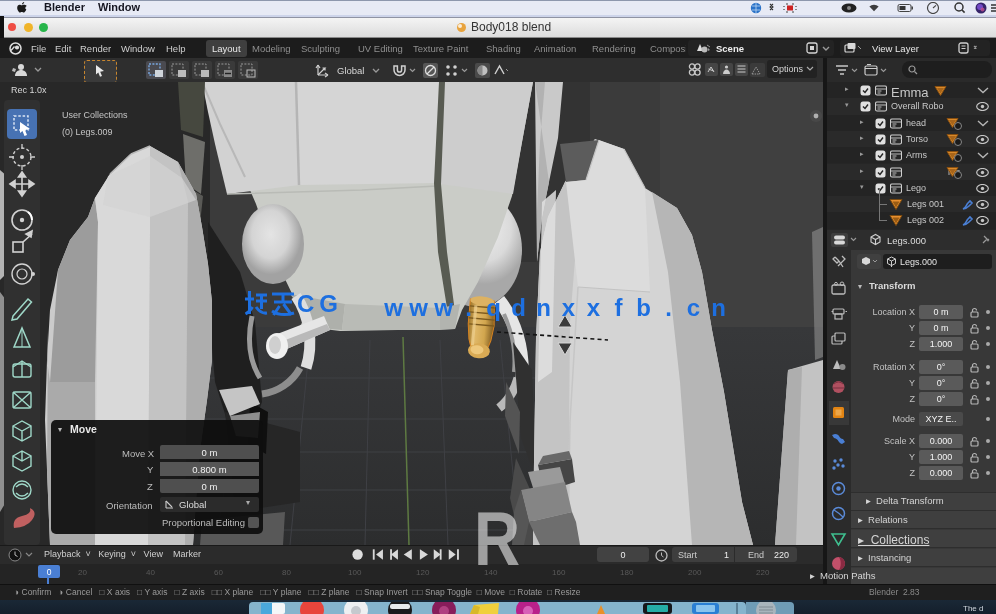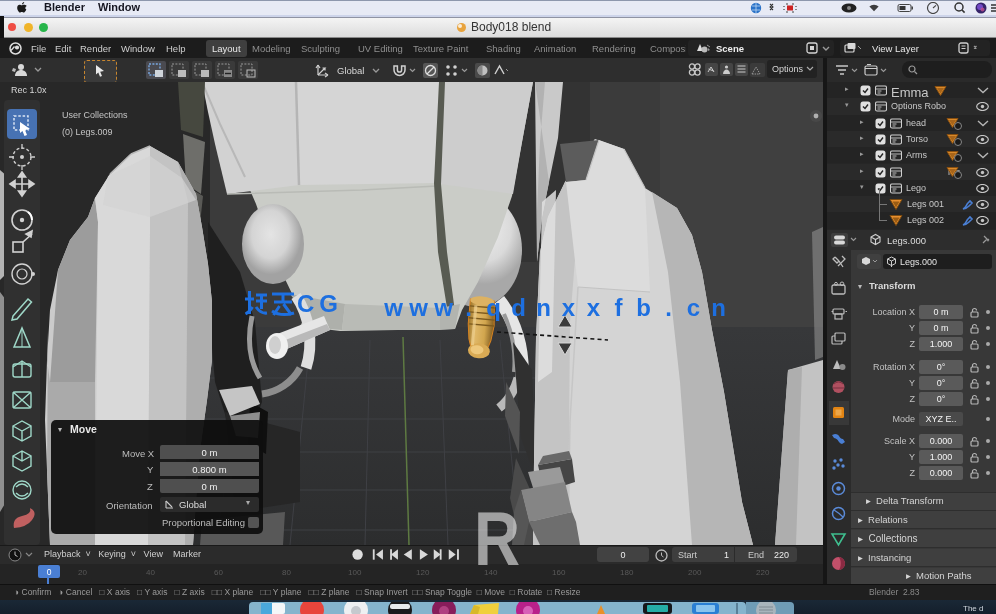--- a/index.html
+++ b/index.html
@@ -560,21 +560,21 @@
     <div class="abs" style="left:0;top:16.3px;width:169px;height:16.3px;background:#2a2a2a;"></div>
     <div class="abs txt" style="left:18px;top:19.3px;font-size:7px;color:#999;">▾</div>
     <svg class="abs" style="left:33px;top:19.3px;" width="11" height="11" viewBox="0 0 11 11">
       <rect x="0.5" y="0.5" width="10" height="10" rx="2.5" fill="#e0e0e0"></rect>
       <path d="M3 5.5 l2 2 3 -4" stroke="#222" stroke-width="1.4" fill="none"></path>
     </svg>
     <svg class="abs" style="left:48px;top:19.3px;" width="12" height="11" viewBox="0 0 12 11">
       <rect x="0.5" y="1" width="11" height="9" rx="1.5" fill="none" stroke="#cfcfcf" stroke-width="1.1"></rect>
       <path d="M0.5 4 h11 M2.5 6 h4 M2.5 8 h3" stroke="#cfcfcf" stroke-width=".9" fill="none"></path>
     </svg>
-    <div class="abs txt" style="left:64px;top:19.3px;font-size:9px;color:#c8c8c8;">Options Robo</div>
+    <div class="abs txt" style="left:64px;top:19.3px;font-size:9px;color:#c8c8c8;">Overall Robo</div>
     <svg class="abs" style="left:149px;top:20.3px;" width="13" height="9" viewBox="0 0 13 9">
       <ellipse cx="6.5" cy="4.5" rx="5.8" ry="4" fill="none" stroke="#c5c5c5" stroke-width="1.2"></ellipse>
       <circle cx="6.5" cy="4.5" r="1.7" fill="#c5c5c5"></circle>
     </svg>
     <div class="abs" style="left:0;top:32.6px;width:169px;height:16.3px;background:#242424;"></div>
     <div class="abs txt" style="left:33px;top:35.6px;font-size:7px;color:#999;">▸</div>
     <svg class="abs" style="left:48px;top:35.6px;" width="11" height="11" viewBox="0 0 11 11">
       <rect x="0.5" y="0.5" width="10" height="10" rx="2.5" fill="#e0e0e0"></rect>
       <path d="M3 5.5 l2 2 3 -4" stroke="#222" stroke-width="1.4" fill="none"></path>
     </svg>
@@ -867,25 +867,25 @@
       <path d="M3.5 5 V3.5 a2 2 0 0 1 4 0" stroke="#b5b5b5" stroke-width="1.2" fill="none"></path>
     </svg>
     <div class="abs" style="left:986px;top:471px;width:4px;height:4px;border-radius:50%;background:#aaa;"></div>
   </div>
 
 <div class="abs" style="left:851px;top:492px;width:145px;height:17px;background:#3f3f3f;border-top:1px solid #2e2e2e;border-bottom:1px solid #2e2e2e;"></div>
 <div class="abs txt" style="left:866px;top:495px;font-size:9.5px;color:#d5d5d5;">▸&nbsp;&nbsp;Delta Transform</div>
 <div class="abs" style="left:851px;top:511px;width:145px;height:17px;background:#3f3f3f;border-bottom:1px solid #2e2e2e;"></div>
 <div class="abs txt" style="left:858px;top:514px;font-size:9.5px;color:#d5d5d5;">▸&nbsp;&nbsp;Relations</div>
 <div class="abs" style="left:851px;top:530px;width:145px;height:17px;background:#3f3f3f;border-bottom:1px solid #2e2e2e;"></div>
-<div class="abs txt" style="left:858px;top:533px;font-size:10px;color:#d5d5d5;">▸&nbsp;&nbsp;Collections</div>
+<div class="abs txt" style="left:858px;top:533px;font-size:12px;color:#d5d5d5;text-decoration:underline;">▸&nbsp;&nbsp;Collections</div>
 <div class="abs" style="left:851px;top:549px;width:145px;height:17px;background:#3f3f3f;border-bottom:1px solid #2e2e2e;"></div>
 <div class="abs txt" style="left:858px;top:552px;font-size:9.5px;color:#d5d5d5;">▸&nbsp;&nbsp;Instancing</div>
 <div class="abs" style="left:851px;top:568px;width:145px;height:16px;background:#3f3f3f;"></div>
-<div class="abs txt" style="left:906px;top:570px;font-size:9.5px;color:#d5d5d5;">▸&nbsp;&nbsp;Motion Paths</div>
+<div class="abs txt" style="left:810px;top:570px;font-size:9.5px;color:#d5d5d5;">▸&nbsp;&nbsp;Motion Paths</div>
 
 <div class="abs" style="left:0;top:600px;width:996px;height:14px;background:linear-gradient(#1a2836,#141f2b);"></div>
 <div class="abs" style="left:249px;top:602px;width:497px;height:12px;background:#85b4cd;border-radius:4px 4px 0 0;"></div>
 <div class="abs" style="left:746px;top:602px;width:48px;height:12px;background:#6f9cb6;border-radius:0 4px 0 0;"></div>
 <svg class="abs" style="left:249px;top:602px;" width="545" height="12" viewBox="0 0 545 12">
   <rect x="12" y="1" width="24" height="11" rx="2" fill="#f4f7f9"></rect>
     <rect x="12" y="1" width="11" height="11" fill="#4aa8dc"></rect>
   <circle cx="63" cy="8" r="12" fill="#e8453c"></circle>
   <circle cx="107" cy="8" r="12" fill="#eef0f2"></circle>
     <circle cx="107" cy="9" r="5" fill="#c5c9ce"></circle>

